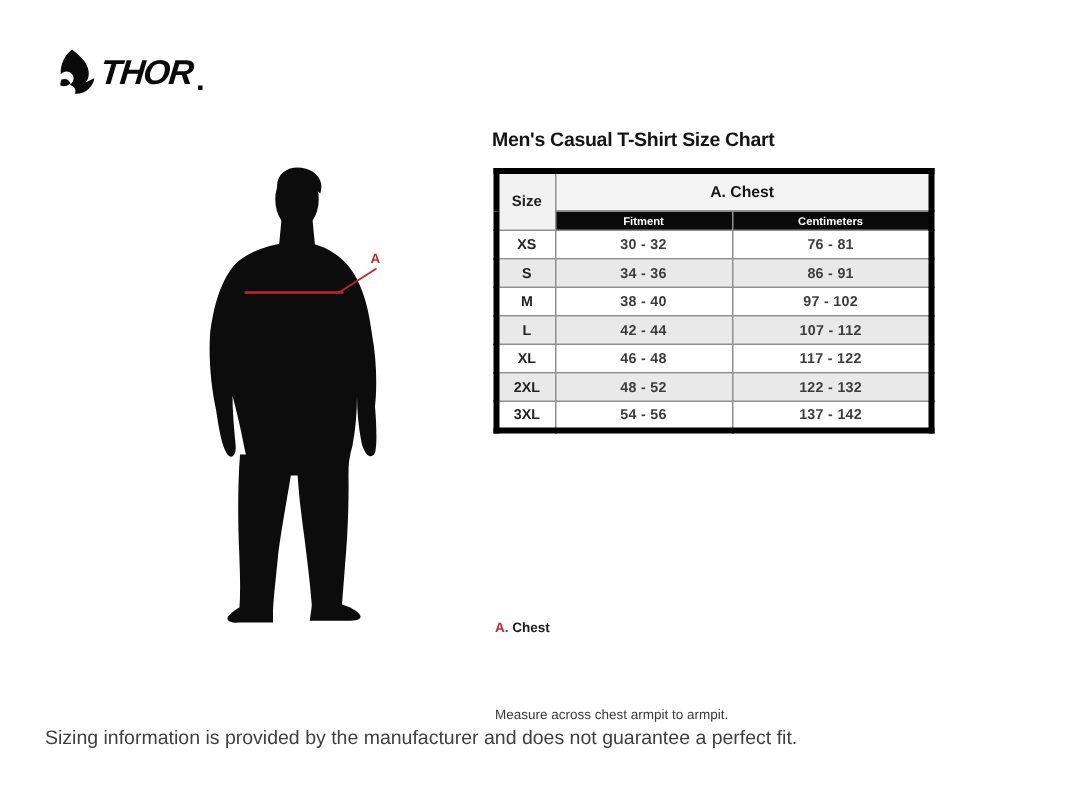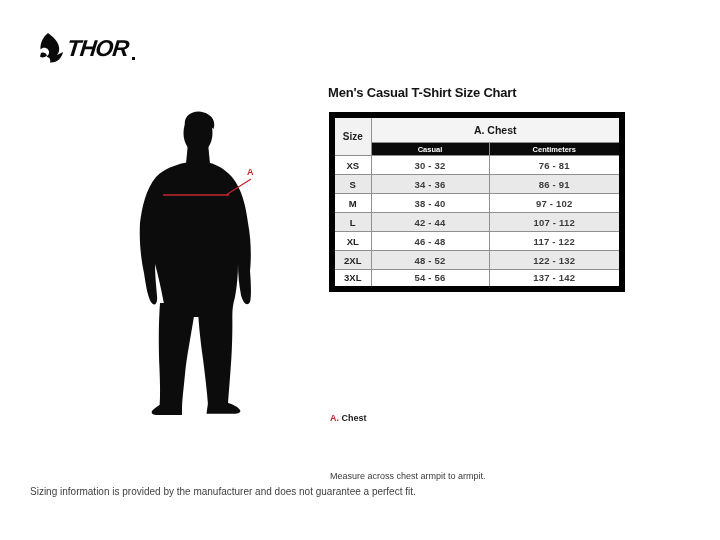--- a/index.html
+++ b/index.html
@@ -28,21 +28,21 @@
   }
 
   
   .chart-title{
     position:absolute;left:328px;top:85px;
     font-size:13px;font-weight:bold;color:#141414;letter-spacing:-0.2px;
   }
   table.size-table{
     position:absolute;left:329px;top:112px;
     border-collapse:collapse;table-layout:fixed;width:290px;
-    border:6px solid #000000;
+    border:4px solid #000000;
   }
   table.size-table th, table.size-table td{
     border:1px solid #8f8f8f;text-align:center;vertical-align:middle;padding:0;
   }
   th.size-h{background:#f2f2f2;font-size:10px;font-weight:bold;color:#222;}
   th.group-h{background:#f4f4f4;font-size:10.5px;font-weight:bold;color:#171717;height:24px;}
   th.unit-h{background:#0a0a0a;color:#ffffff;font-size:7.5px;font-weight:bold;height:12px;}
   td.size-c{font-size:9.5px;font-weight:bold;color:#222;}
   td.val-c{font-size:9.5px;font-weight:600;color:#3c3c3c;letter-spacing:0.2px;}
   tr.data-row{height:19px;background:#ffffff;}
@@ -51,21 +51,21 @@
   
   .measure-heading{
     position:absolute;left:328px;top:392px;
     font-size:13px;font-weight:bold;color:#141414;letter-spacing:-0.2px;
   }
   .measure-item{position:absolute;left:330px;top:413px;font-size:9px;font-weight:bold;color:#1c1c1c;}
   .measure-key{color:#c1272d;}
   .measure-desc{position:absolute;left:330px;top:426px;font-size:9px;color:#3a3a3a;font-weight:normal;margin-top:45px;}
 
   
-  .footer{position:absolute;left:30px;top:487px;font-size:10px;line-height:10px;color:#3f3f3f;}
+  .footer{position:absolute;left:30px;top:487px;font-size:13px;line-height:10px;color:#3f3f3f;}
 </style>
 </head>
 <body>
 
 <div class="page">
 
   <div class="logo">
     <svg class="logo-icon" viewBox="0 0 25 30">
       <path fill="#0a0a0a" d="M10 0 C15 4 20 8 21 14 C21.5 17 21 20 19 22 L25 19 C24 25 19 30 12 29.5 C13 26.5 11.5 24.5 8.5 23.5 C11.5 21.5 11.8 18.5 9.8 16.2 C7.8 14 4.5 14.2 2.5 16.5 C2 9.5 5.5 3.5 10 0 Z"></path>
       <path fill="#0a0a0a" d="M3 20 C5.5 19 8 20 9 22.5 C7 24.5 4.5 25 2.2 24 C2.2 22.5 2.4 21.2 3 20 Z"></path>
@@ -138,21 +138,21 @@
         <col style="width:39px">
         <col style="width:118px">
         <col style="width:133px">
       </colgroup>
     <tbody>
         <tr>
       <th class="size-h" rowspan="2">Size</th>
       <th class="group-h" colspan="2">A. Chest</th>
     </tr>
     <tr>
-      <th class="unit-h">Casual</th>
+      <th class="unit-h">Fitment</th>
       <th class="unit-h">Centimeters</th>
     </tr>
     <tr class="data-row">
       <td class="size-c">XS</td>
       <td class="val-c">30 - 32</td>
       <td class="val-c">76 - 81</td>
     </tr>
     <tr class="data-row alt">
       <td class="size-c">S</td>
       <td class="val-c">34 - 36</td>

